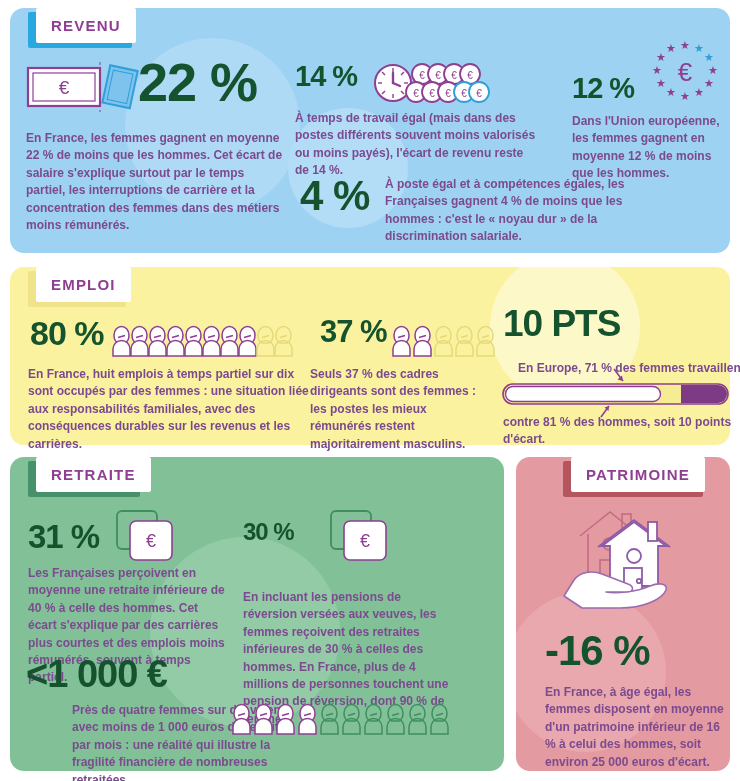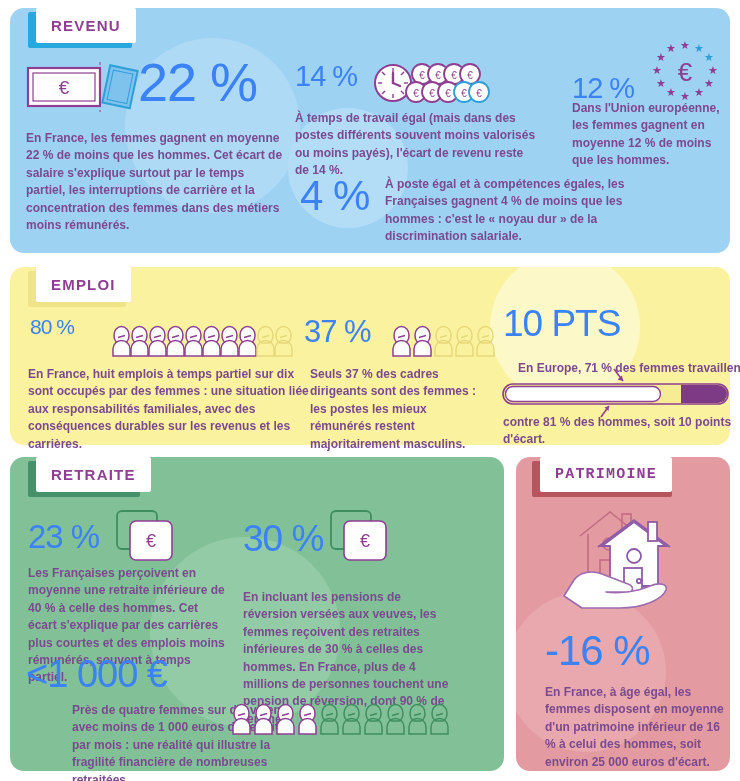--- a/index.html
+++ b/index.html
@@ -17,65 +17,65 @@
   .panel-revenu     { left: 10px;  top: 8px;   width: 720px; height: 245px; background: #9ed2f3; }
   .panel-emploi     { left: 10px;  top: 267px; width: 720px; height: 178px; background: #fbf2a0; }
   .panel-retraite   { left: 10px;  top: 457px; width: 494px; height: 314px; background: #82c198; }
   .panel-patrimoine { left: 516px; top: 457px; width: 214px; height: 314px; background: #e39aa0; }
 
   
   .blob { position: absolute; border-radius: 50%; pointer-events: none; }
 
   
   .bignum {
-    color: #3b82f6; font-weight: normal; line-height: 1;
+    color: #14532d; font-weight: bold; line-height: 1;
     letter-spacing: -1px;
   }
   .body-text {
     color: #7b4a8f; font-size: 12px; line-height: 1.45; font-weight: bold;
   }
 
   
   #rev-note { position: absolute; left: 26px; top: 62px; width: 105px; height: 48px; }
   #rev-22   { position: absolute; left: 138px; top: 55px; font-size: 54px; }
   #rev-22-text { position: absolute; left: 26px; top: 130px; width: 258px; }
 
   #rev-14   { position: absolute; left: 295px; top: 62px; font-size: 29px; }
   #rev-clock{ position: absolute; left: 373px; top: 61px; width: 110px; height: 42px; }
   #rev-14-text { position: absolute; left: 295px; top: 110px; width: 245px; }
 
   #rev-12   { position: absolute; left: 572px; top: 62px; font-size: 29px; margin-top: 12px; }
   #rev-eu   { position: absolute; left: 645px; top: 38px; width: 80px; height: 72px; }
-  #rev-12-text { position: absolute; left: 572px; top: 100px; width: 158px; }
+  #rev-12-text { position: absolute; left: 572px; top: 113px; width: 158px; }
 
   #rev-4    { position: absolute; left: 300px; top: 175px; font-size: 42px; }
   #rev-4-text { position: absolute; left: 385px; top: 176px; width: 240px; }
 
   
-  #emp-80   { position: absolute; left: 30px; top: 316px; font-size: 21px; }
+  #emp-80   { position: absolute; left: 30px; top: 316px; font-size: 34px; }
   #emp-people80 { position: absolute; left: 112px; top: 322px; width: 182px; height: 34px; }
   #emp-80-text  { position: absolute; left: 28px; top: 366px; width: 290px; }
 
-  #emp-37   { position: absolute; left: 304px; top: 316px; font-size: 31px; }
+  #emp-37   { position: absolute; left: 320px; top: 316px; font-size: 31px; }
   #emp-people37 { position: absolute; left: 392px; top: 322px; width: 108px; height: 34px; }
   #emp-37-text  { position: absolute; left: 310px; top: 366px; width: 180px; }
 
   #emp-10   { position: absolute; left: 503px; top: 305px; font-size: 37px; }
   #emp-top-text { position: absolute; left: 518px; top: 360px; width: 235px; }
   #emp-bar  { position: absolute; left: 503px; top: 384px; width: 225px; height: 20px; }
   #emp-bot-text { position: absolute; left: 503px; top: 414px; width: 235px; }
   #emp-arrow1 { position: absolute; left: 611px; top: 368px; width: 18px; height: 16px; }
   #emp-arrow2 { position: absolute; left: 597px; top: 404px; width: 16px; height: 14px; }
 
   
   #ret-40   { position: absolute; left: 28px; top: 520px; font-size: 33px; }
   #ret-box1 { position: absolute; left: 116px; top: 510px; width: 58px; height: 52px; }
   #ret-40-text { position: absolute; left: 28px; top: 565px; width: 200px; }
 
-  #ret-30   { position: absolute; left: 243px; top: 520px; font-size: 37px; text-align: center; }
+  #ret-30   { position: absolute; left: 243px; top: 520px; font-size: 24px; text-align: center; }
   #ret-box2 { position: absolute; left: 330px; top: 510px; width: 58px; height: 52px; }
   #ret-30-text { position: absolute; left: 243px; top: 565px; width: 215px; margin-top: 24px; }
 
   #ret-1000 { position: absolute; left: 26px; top: 655px; font-size: 38px; }
   #ret-1000-text { position: absolute; left: 28px; top: 702px; width: 215px; margin-left: 44px; }
   #ret-people { position: absolute; left: 232px; top: 700px; width: 226px; height: 45px; }
 
   
   #pat-house { position: absolute; left: 554px; top: 500px; width: 134px; height: 112px; }
   #pat-16    { position: absolute; left: 545px; top: 622px; font-size: 42px; margin-top: 8px; }
@@ -308,21 +308,21 @@
 
   <div class="panel panel-retraite">
     <div class="blob" style="left:140px; top:80px; width:190px; height:190px; background:#93cba6;"></div>
   </div>
 
   <div style="position:absolute; left:28px; top:457px;">
     <div style="position:absolute; left:0; top:4px; width:112px; height:36px; background:#47916a; border-radius:2px;"></div>
     <div style="position:relative; left:8px; top:0px; background:#fff; padding:9px 15px; border-radius:2px; font-size:15px; font-weight:bold; letter-spacing:1.2px; color:#8e3f91; display:inline-block;">RETRAITE</div>
   </div>
 
-  <div id="ret-40" class="bignum">23 %</div>
+  <div id="ret-40" class="bignum">31 %</div>
   <div id="ret-box1">
     <svg viewBox="0 0 58 52" width="58" height="52">
       <rect x="1" y="1" width="40" height="38" rx="5" fill="none" stroke="#3f8e60" stroke-width="1.8"></rect>
       <rect x="14" y="11" width="42" height="39" rx="6" fill="#ffffff" stroke="#8e3f91" stroke-width="1.6"></rect>
       <text x="35" y="37" font-size="18" fill="#8e3f91" text-anchor="middle" font-family="'Liberation Sans',sans-serif">€</text>
     </svg>
   </div>
   <div id="ret-40-text" class="body-text">Les Françaises perçoivent en moyenne une retraite inférieure de 40 % à celle des hommes. Cet écart s'explique par des carrières plus courtes et des emplois moins rémunérés, souvent à temps partiel.</div>
 
   <div id="ret-30" class="bignum">30 %</div>
@@ -391,21 +391,21 @@
             <path d="M199 34 v-7 a8.5 8.5 0 0 1 17 0 v7 z" fill="none" stroke="#3f8e60" stroke-width="1.5"></path>
           </g>
         </g>
     </svg>
   </div>
 
   <div class="panel panel-patrimoine">
     <div class="blob" style="left:-10px; top:135px; width:160px; height:160px; background:#e9a8ad;"></div>
   </div>
 
-  <div style="position:absolute; left:532px; top:457px;font-family:Liberation Mono, monospace;">
+  <div style="position:absolute; left:563px; top:457px;">
     <div style="position:absolute; left:0; top:4px; width:140px; height:36px; background:#b5565f; border-radius:2px;"></div>
     <div style="position:relative; left:8px; top:0px; background:#fff; padding:9px 15px; border-radius:2px; font-size:15px; font-weight:bold; letter-spacing:1.2px; color:#8e3f91; display:inline-block;">PATRIMOINE</div>
   </div>
 
   <div id="pat-house">
     <svg viewBox="0 0 134 112" width="134" height="112">
       <g fill="none" stroke="#b85d7a" stroke-width="1.6" opacity="0.75">
         <path d="M26 36 L56 12 L86 36"></path>
         <path d="M34 34 L34 80 L78 80 L78 34"></path>
         <rect x="68" y="14" width="9" height="18"></rect>

